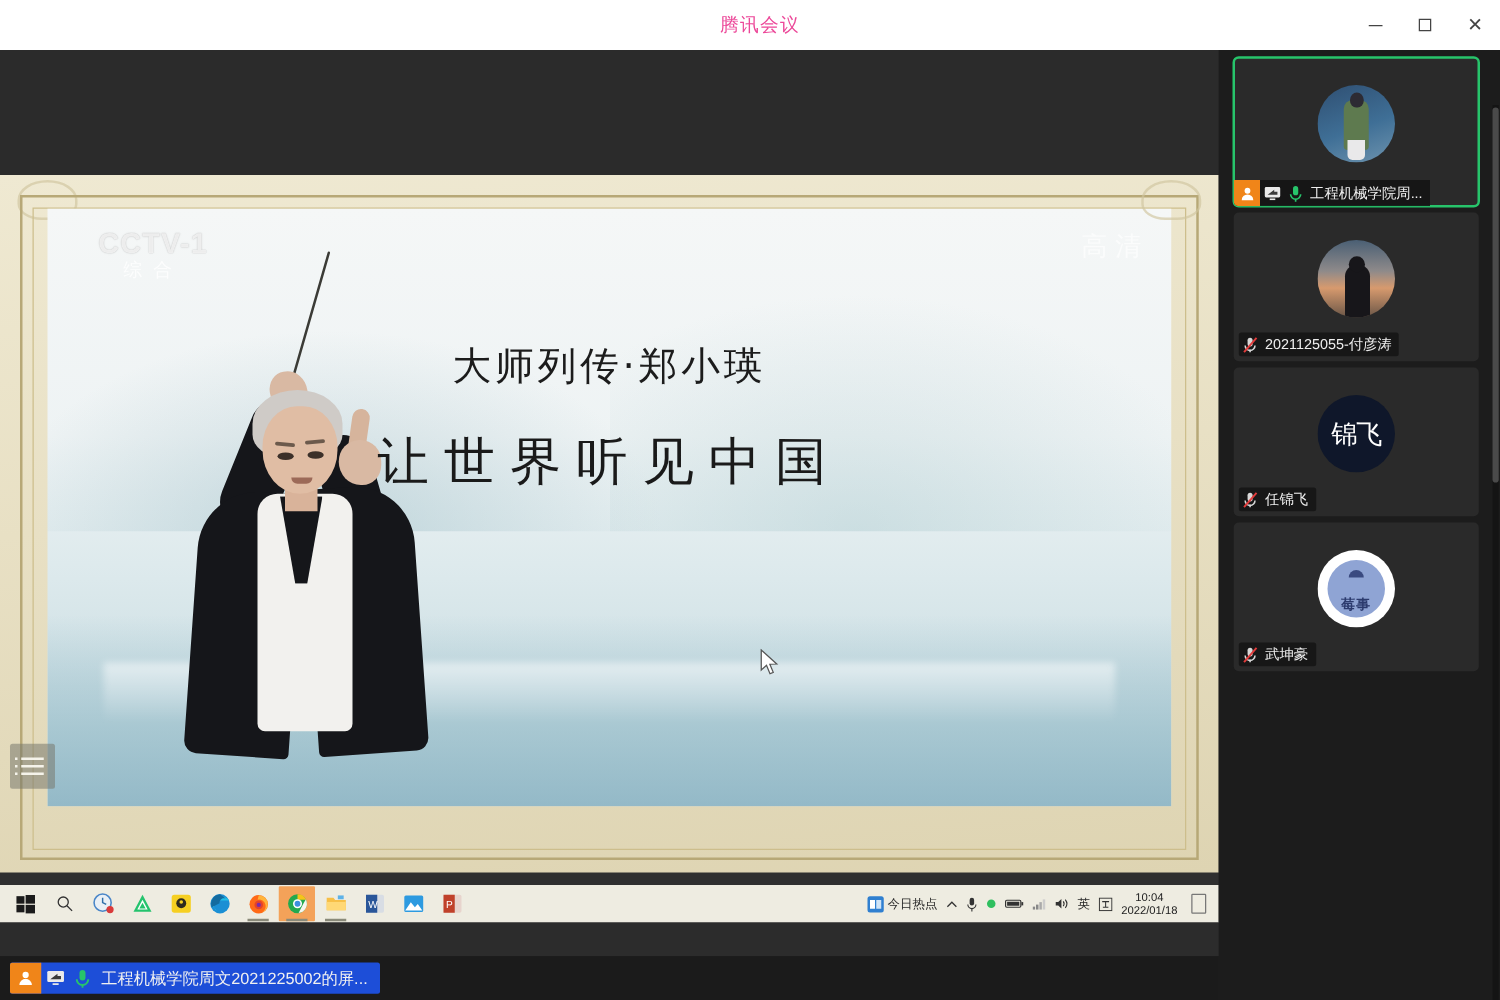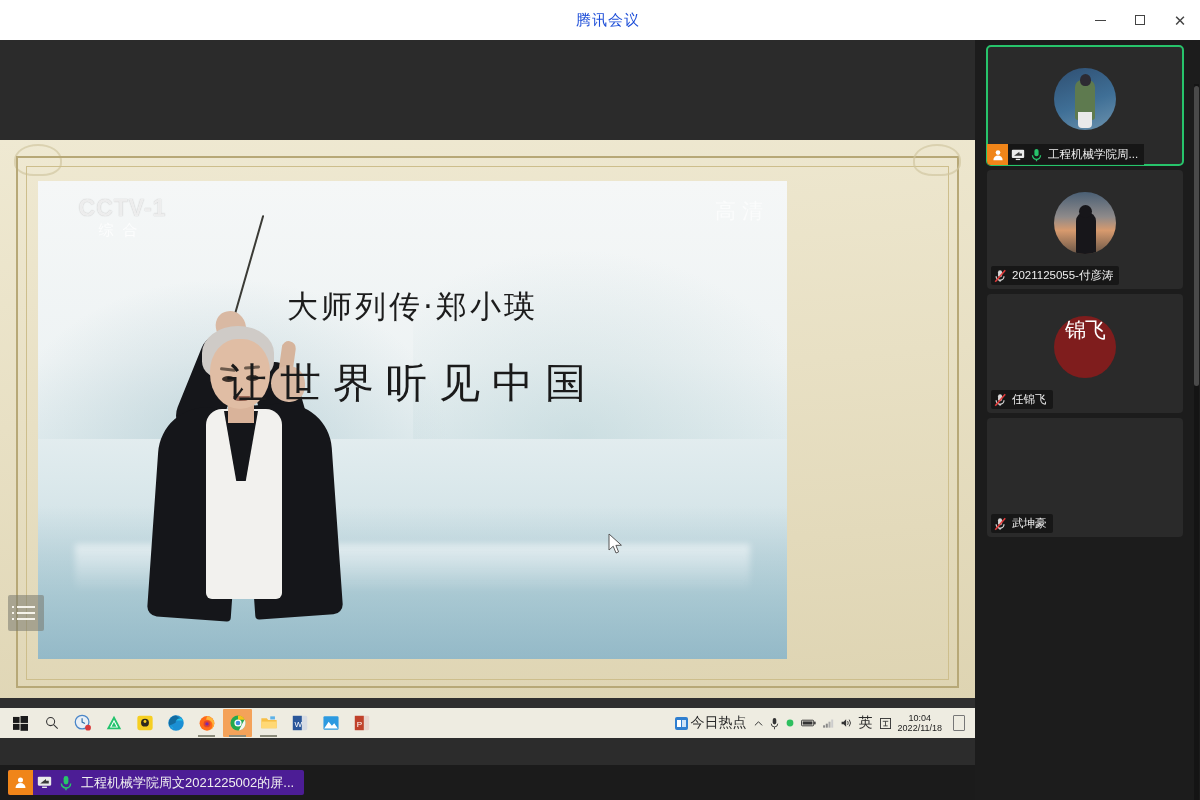--- a/index.html
+++ b/index.html
@@ -11,21 +11,21 @@
   }
 
   
   .app { position:relative; width:1200px; height:800px; background:#202020; }
 
   
   .titlebar {
     position:absolute; left:0; top:0; width:1200px; height:40px;
     background:#ffffff; display:flex; align-items:center; justify-content:center;
   }
-  .titlebar-title { font-size:15px; color:#1d4ed8; letter-spacing:1px;margin-left:16px; }
+  .titlebar-title { font-size:15px; color:#ec4899; letter-spacing:1px;margin-left:16px; }
   .win-controls { position:absolute; right:0; top:0; height:40px; display:flex; }
   .win-btn {
     width:40px; height:40px; display:flex; align-items:center; justify-content:center;
     color:#444; font-size:13px; cursor:pointer;
   }
   .glyph-min { display:block; width:11px; height:1px; background:#444; }
   .glyph-max { display:block; width:10px; height:10px; border:1px solid #444; }
   .glyph-close { font-size:15px; line-height:1; }
 
   
@@ -57,21 +57,21 @@
     position:absolute; left:16px; top:16px; right:16px; bottom:10px;
     border:2px solid #b7a877;
   }
   .frame-line2 {
     position:absolute; left:26px; top:26px; right:26px; bottom:18px;
     border:1px solid #cdbe8c;
   }
 
   
   .video {
-    position:absolute; left:38px; top:41px; width:749px; height:478px;
+    position:absolute; left:38px; top:27px; width:899px; height:478px;
     background:
       linear-gradient(180deg,#f5f7f7 0%,#eef3f4 38%,#dce9ec 62%,#cddfe4 80%,#c2d8de 100%);
     overflow:hidden;
   }
   
   .mist-a {
     position:absolute; left:-5%; top:20%; width:60%; height:34%;
     background:radial-gradient(ellipse at 50% 100%,rgba(150,185,195,.45),rgba(150,185,195,0) 70%);
   }
   .mist-b {
@@ -193,38 +193,38 @@
   .tb-item {
     width:29px; height:28px; display:flex; align-items:center; justify-content:center;
     cursor:pointer; position:relative; border-radius:1px;
   }
   .tb-item.active { background:#f4a259; }
   .tb-item.running:after {
     content:""; position:absolute; bottom:0; left:6px; right:6px; height:2px; background:#8a8a7a;
   }
   .tb-spacer { flex:1; }
   .tray { display:flex; align-items:center; gap:7px; padding-right:4px; }
-  .tray-text { font-size:14px; color:#2a2a2a; }
+  .tray-text { font-size:10px; color:#2a2a2a; }
   .tray-icon { font-size:11px; color:#3b3b3b; display:flex; align-items:center; }
   .tray-clock { font-size:9px; color:#222; line-height:1.15; text-align:center; }
   .hotspot-chip { display:flex; align-items:center; gap:3px; }
   .hotspot-sq { width:13px; height:13px; background:#2f7fd0; border-radius:2px; position:relative;}
   .hotspot-sq:before{content:"";position:absolute;left:2px;top:3px;width:4px;height:7px;background:#fff;}
   .hotspot-sq:after{content:"";position:absolute;left:7px;top:3px;width:4px;height:7px;background:#cfe4f7;}
   .show-desktop { width:12px; height:16px; border:1px solid #777; border-radius:1px; margin-left:4px; cursor:pointer;}
 
   .desktop-void { position:absolute; left:0; bottom:0; width:975px; height:27px; background:#2c2c2c; }
 
   
   .bottom-status {
     position:absolute; left:0; top:765px; width:975px; height:35px;
     background:#1b1b1b; display:flex; align-items:center; padding-left:8px;
   }
   .status-pill {
-    display:flex; align-items:center; height:25px; background:#4c1d95;
+    display:flex; align-items:center; height:25px; background:#1d4ed8;
     border-radius:2px; overflow:hidden;
   }
   .host-badge {
     width:25px; height:25px; background:#f08519; display:flex;
     align-items:center; justify-content:center;
   }
   .share-ic { width:22px; display:flex; align-items:center; justify-content:center; }
   .mic-ic   { width:22px; display:flex; align-items:center; justify-content:center; }
   .status-name { font-size:13px; color:#f0f0f0; padding:0 10px 0 4px; white-space:nowrap; }
 
@@ -266,21 +266,21 @@
   .av1 .fig { position:absolute; left:21px; top:12px; width:20px; height:40px; background:#5e7a4f; border-radius:7px 7px 3px 3px;}
   .av1 .head{ position:absolute; left:26px; top:6px; width:11px; height:12px; background:#2d2b33; border-radius:50% 50% 45% 45%;}
   .av1 .leg { position:absolute; left:24px; top:44px; width:14px; height:16px; background:#e9e9ea; border-radius:0 0 4px 4px;}
   .av2 { background:linear-gradient(175deg,#5fbccf 0%,#7fd0dd 50%,#9fd9d2 100%); }
   .av2 .hat { position:absolute; left:16px; top:10px; width:30px; height:11px; background:#f2ede0; border-radius:50%;}
   .av2 .hair{ position:absolute; left:22px; top:16px; width:22px; height:24px; background:#231f1c; border-radius:40% 60% 50% 50%;}
   .av2 .body{ position:absolute; left:21px; top:34px; width:22px; height:28px; background:#f4f0e8; border-radius:6px 6px 0 0;}
   .av3 { background:linear-gradient(180deg,#4a5f74 0%,#8e8a8a 40%,#d79a6e 62%,#6a5647 100%); }
   .av3 .sil { position:absolute; left:22px; top:20px; width:20px; height:42px; background:#17161a; border-radius:9px 9px 0 0;}
   .av3 .sh  { position:absolute; left:25px; top:13px; width:13px; height:13px; background:#17161a; border-radius:50%;}
-  .av4 { background:#7f1d1d; display:flex; align-items:flex-start; justify-content:center; }
+  .av4 { background:#0f172a; display:flex; align-items:center; justify-content:center; }
   .av4 span { font-size:21px; color:#fff; letter-spacing:-1px; }
   .av5 { background:linear-gradient(180deg,#2a1e28 0%,#4a2a2c 45%,#7a3a34 100%); }
   .av5 .head{ position:absolute; left:21px; top:7px; width:21px; height:22px; background:#8b6040; border-radius:48%;}
   .av5 .jers{ position:absolute; left:13px; top:28px; width:37px; height:34px; background:#f5d14a; border-radius:9px 9px 0 0;}
   .av5 .txt { position:absolute; left:0; right:0; top:44px; text-align:center; font-size:8px; color:#24508f; font-weight:bold;}
   .av6 { background:#ffffff; }
   .av6 .inner{ position:absolute; left:8px; top:8px; right:8px; bottom:8px; background:#8fa4d4; border-radius:50%;}
   .av6 .cap { position:absolute; left:25px; top:16px; width:12px; height:6px; background:#3a4a80; border-radius:6px 6px 0 0;}
   .av6 .txt { position:absolute; left:0; right:0; top:36px; text-align:center; font-size:11px; color:#2c3b6e; font-weight:bold; letter-spacing:1px;}
 
@@ -502,21 +502,21 @@
           </div>
           <div class="tray-text">英</div>
           <div class="tray-icon">
             <svg width="11" height="11" viewBox="0 0 12 12">
               <rect x="0.5" y="0.5" width="11" height="11" fill="none" stroke="#333" stroke-width="1"></rect>
               <path d="M3 3.6 h6 M6 3.6 v5 M3.6 8.6 h4.8" stroke="#333" stroke-width="0.9" fill="none"></path>
             </svg>
           </div>
           <div class="tray-clock">
             <div>10:04</div>
-            <div>2022/11/18</div>
+            <div>2022/01/18</div>
           </div>
           <div class="show-desktop"></div>
         </div>
       </div>
 
       <div class="desktop-void"></div>
     </div>
   </div>
 
   <div class="bottom-status">
@@ -615,20 +615,27 @@
             <line x1="6.5" y1="12.4" x2="6.5" y2="14.6" stroke="#d8d8d8" stroke-width="1.4"></line>
             <line x1="1" y1="14.6" x2="12.4" y2="1.4" stroke="#e23b3b" stroke-width="1.8"></line>
           </svg>
         </div>
         <div class="p-name">任锦飞</div>
       </div>
     </div>
 
 
     <div class="p-tile">
+      <div class="p-avatar">
+        <div class="av-bg av6">
+          <div class="inner"></div>
+          <div class="cap"></div>
+          <div class="txt">莓事</div>
+        </div>
+      </div>
       <div class="p-label">
         <div class="p-ic">
           <svg width="13" height="14" viewBox="0 0 14 16">
             <rect x="4.2" y="1.4" width="4.6" height="8" rx="2.3" fill="#d8d8d8"></rect>
             <path d="M2 8.4 A4.5 4.5 0 0 0 11 8.4" stroke="#d8d8d8" stroke-width="1.4" fill="none"></path>
             <line x1="6.5" y1="12.4" x2="6.5" y2="14.6" stroke="#d8d8d8" stroke-width="1.4"></line>
             <line x1="1" y1="14.6" x2="12.4" y2="1.4" stroke="#e23b3b" stroke-width="1.8"></line>
           </svg>
         </div>
         <div class="p-name">武坤豪</div>

